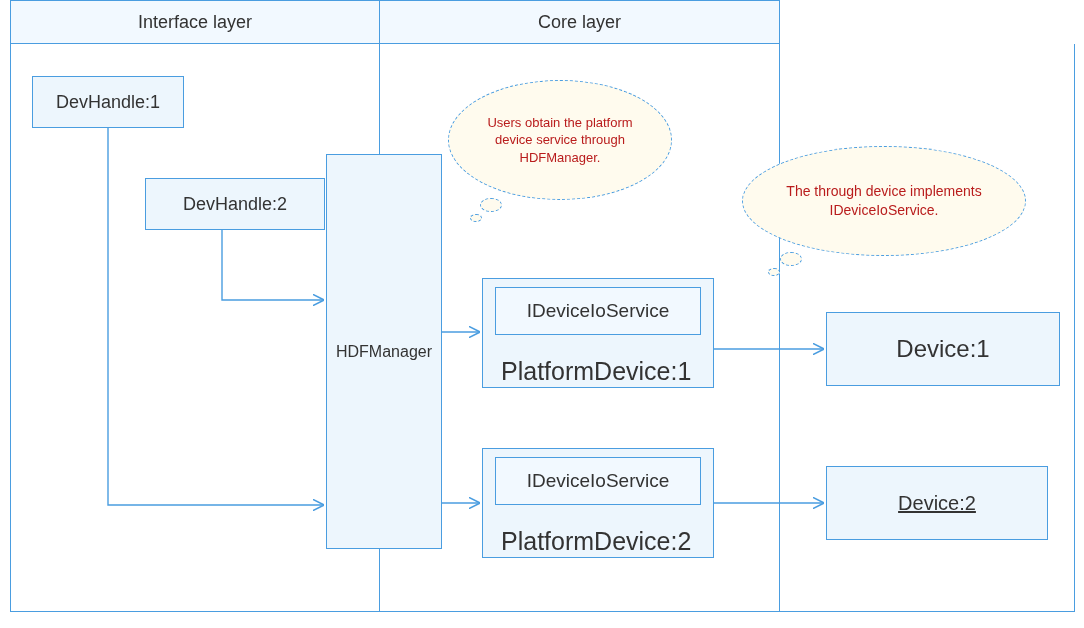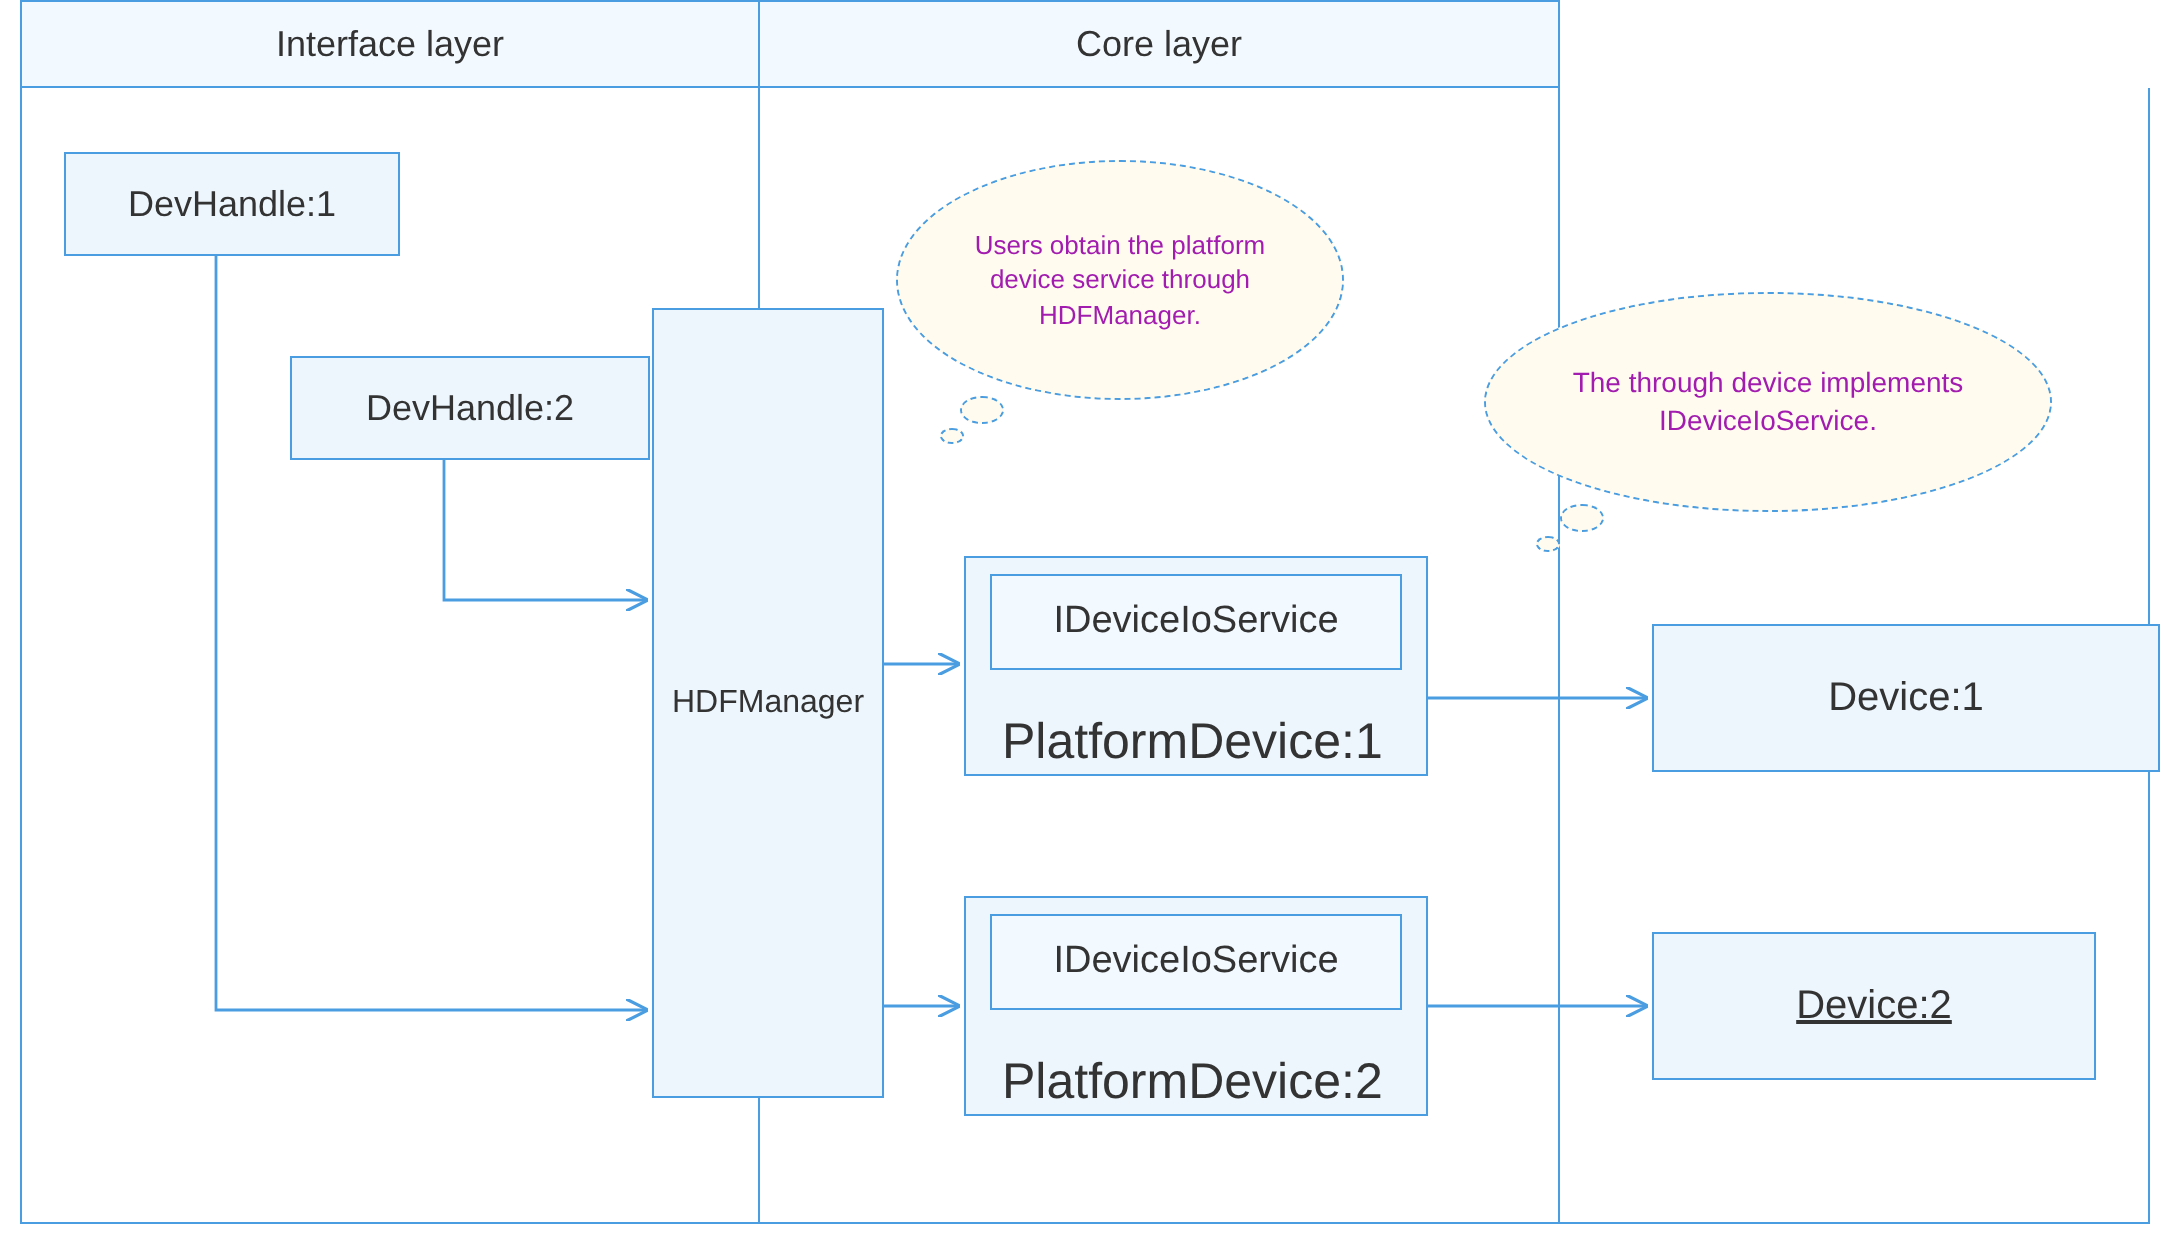--- a/index.html
+++ b/index.html
@@ -45,21 +45,21 @@
 
   .box {
     position: absolute;
     border: 1px solid #4a9de0;
     background: #edf6fd;
     display: flex;
     align-items: center;
     justify-content: center;
     color: #333;
   }
-  .dev1 { left: 22px; top: 76px; width: 168px; height: 52px; font-size: 18px; }
+  .dev1 { left: 22px; top: 76px; width: 152px; height: 52px; font-size: 18px; }
   .dev2 { left: 97px; top: 178px; width: 180px; height: 52px; font-size: 18px; margin-left: 38px; }
   .hdf  { left: 316px; top: 154px; width: 116px; height: 395px; font-size: 16px; }
 
   .pd-box {
     position: absolute;
     border: 1px solid #4a9de0;
     background: #edf6fd;
     color: #333;
     padding: 8px 12px 12px 12px;
   }
@@ -70,34 +70,34 @@
     background: #f2f9ff;
     height: 48px;
     display: flex;
     align-items: center;
     justify-content: center;
     font-size: 19px;
     margin-bottom: 22px;
   }
   .pd-label { font-size: 25px; padding-left: 6px; }
 
-  .device1 { left: 816px; top: 312px; width: 254px; height: 74px; font-size: 20px; }
+  .device1 { left: 816px; top: 312px; width: 234px; height: 74px; font-size: 24px; }
   .device2 { left: 816px; top: 466px; width: 222px; height: 74px; font-size: 20px; text-decoration: underline; }
 
   .bubble {
     position: absolute;
     border: 1.5px dashed #4a9de0;
     background: #fffbee;
     border-radius: 50%;
     display: flex;
     align-items: center;
     justify-content: center;
     text-align: center;
     font-size: 13px;
-    color: #a21caf;
+    color: #b91c1c;
     padding: 0 18px;
     line-height: 1.35;
   }
   .bubble1 { left: 438px; top: 80px; width: 224px; height: 120px; }
   .bubble2 { left: 732px; top: 146px; width: 284px; height: 110px; font-size: 14px; }
 
   .tail {
     position: absolute;
     border: 1.5px dashed #4a9de0;
     background: #fffbee;

